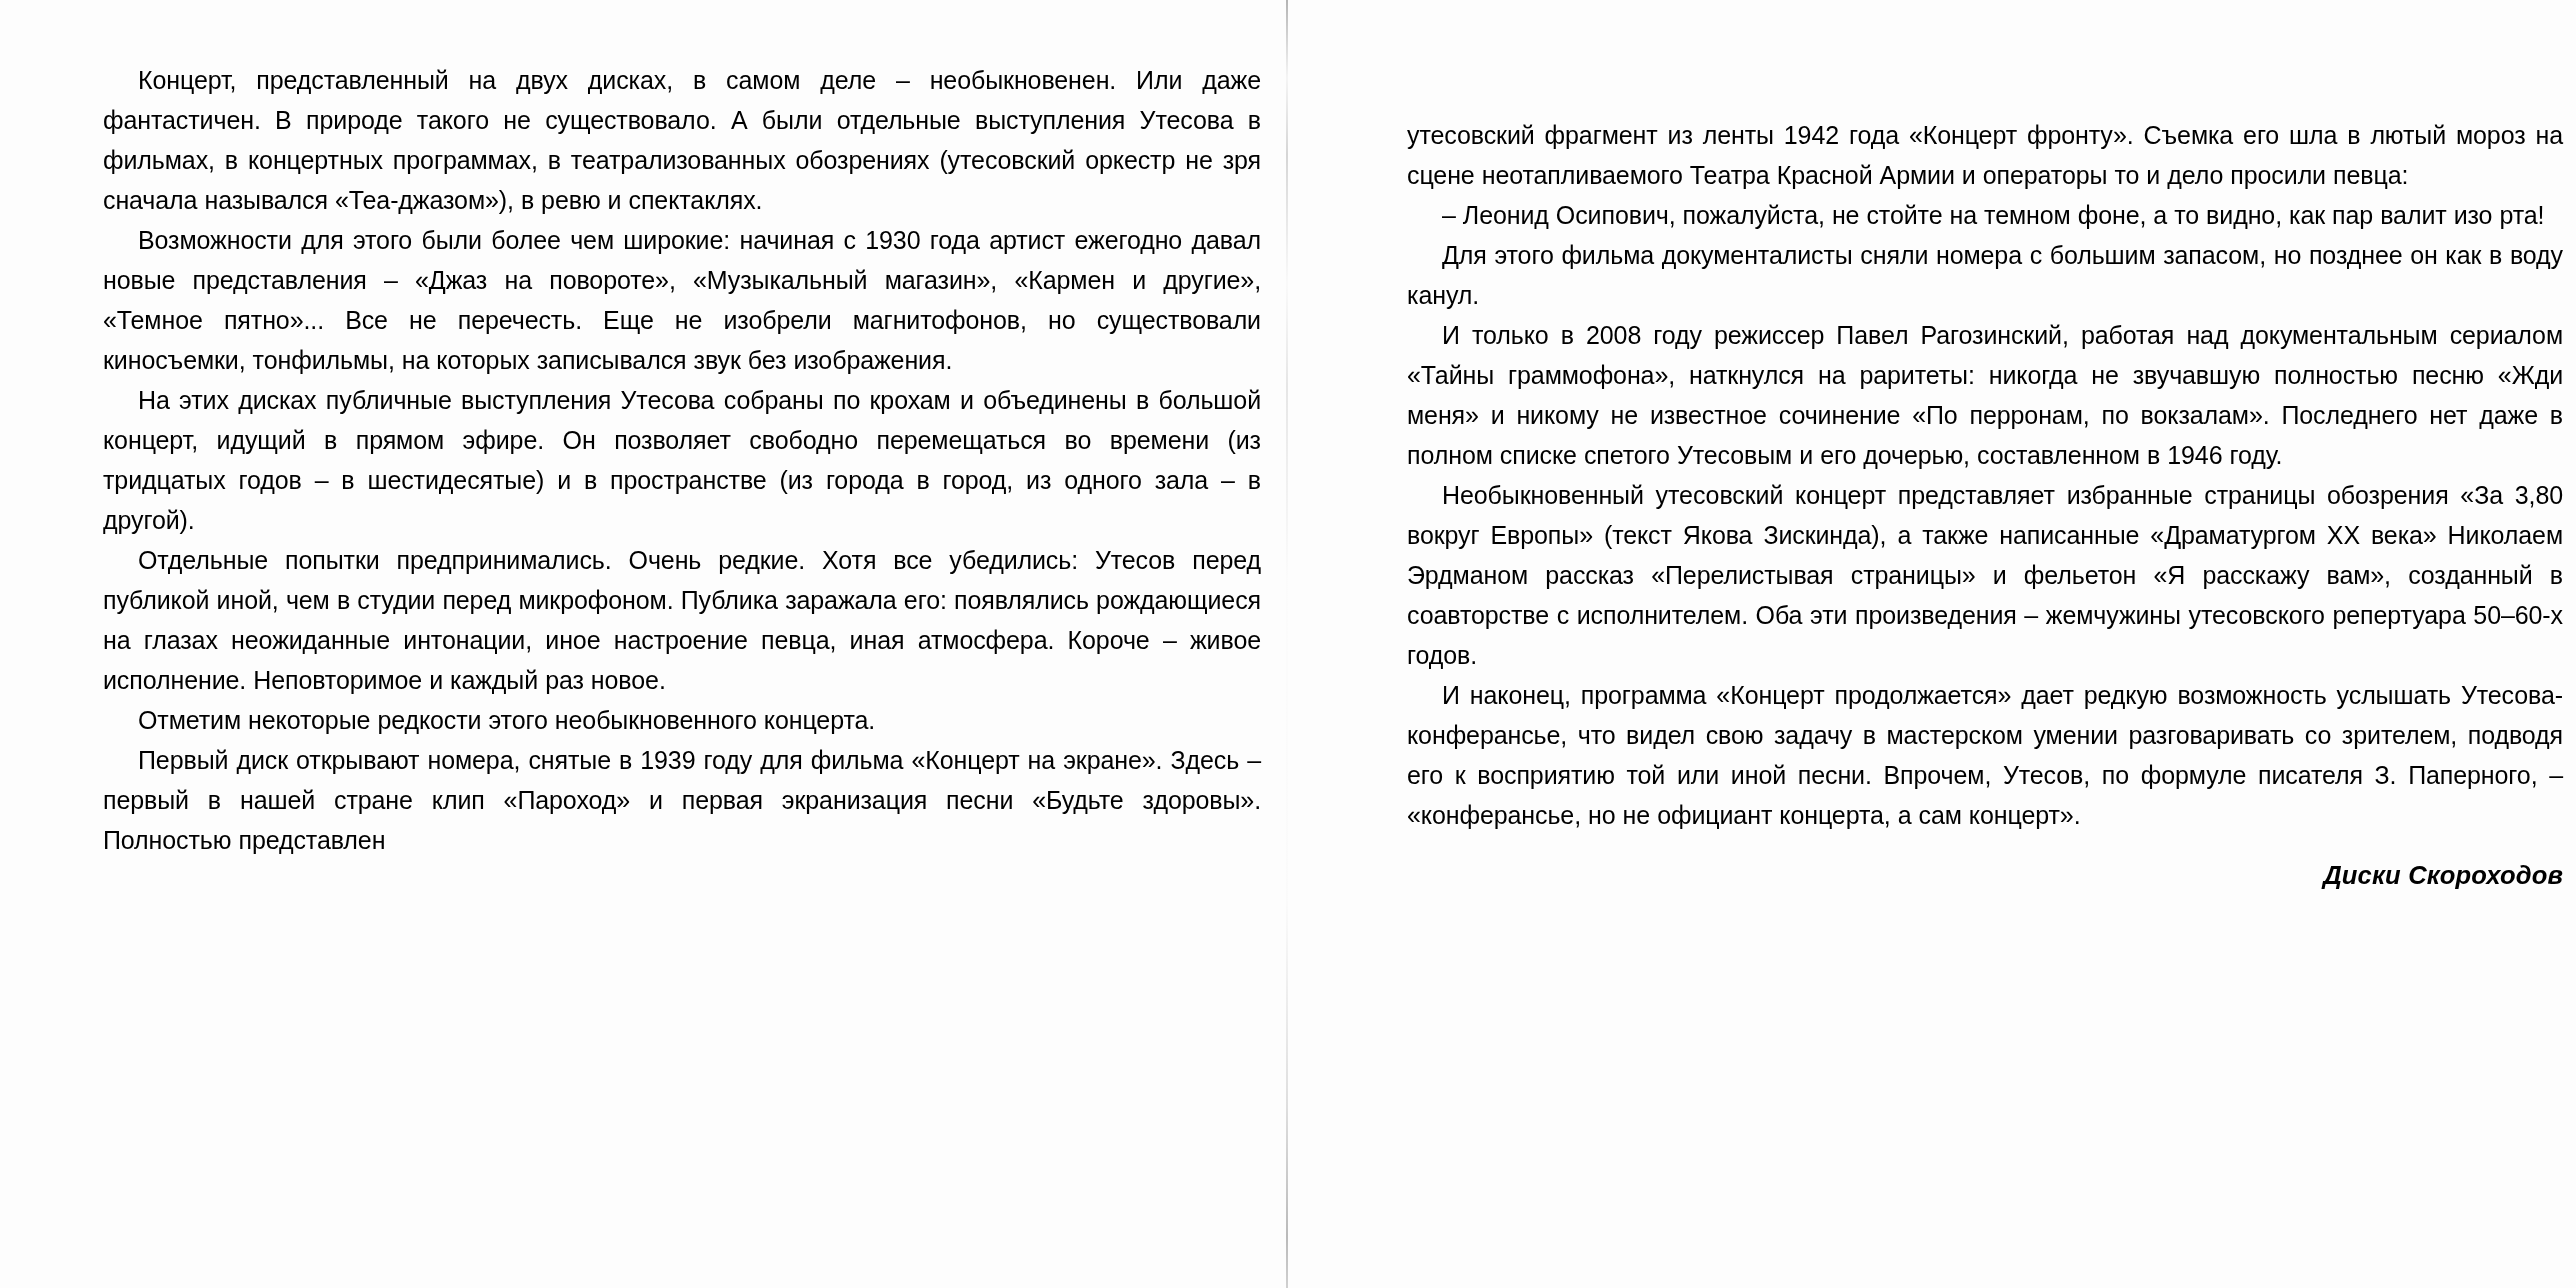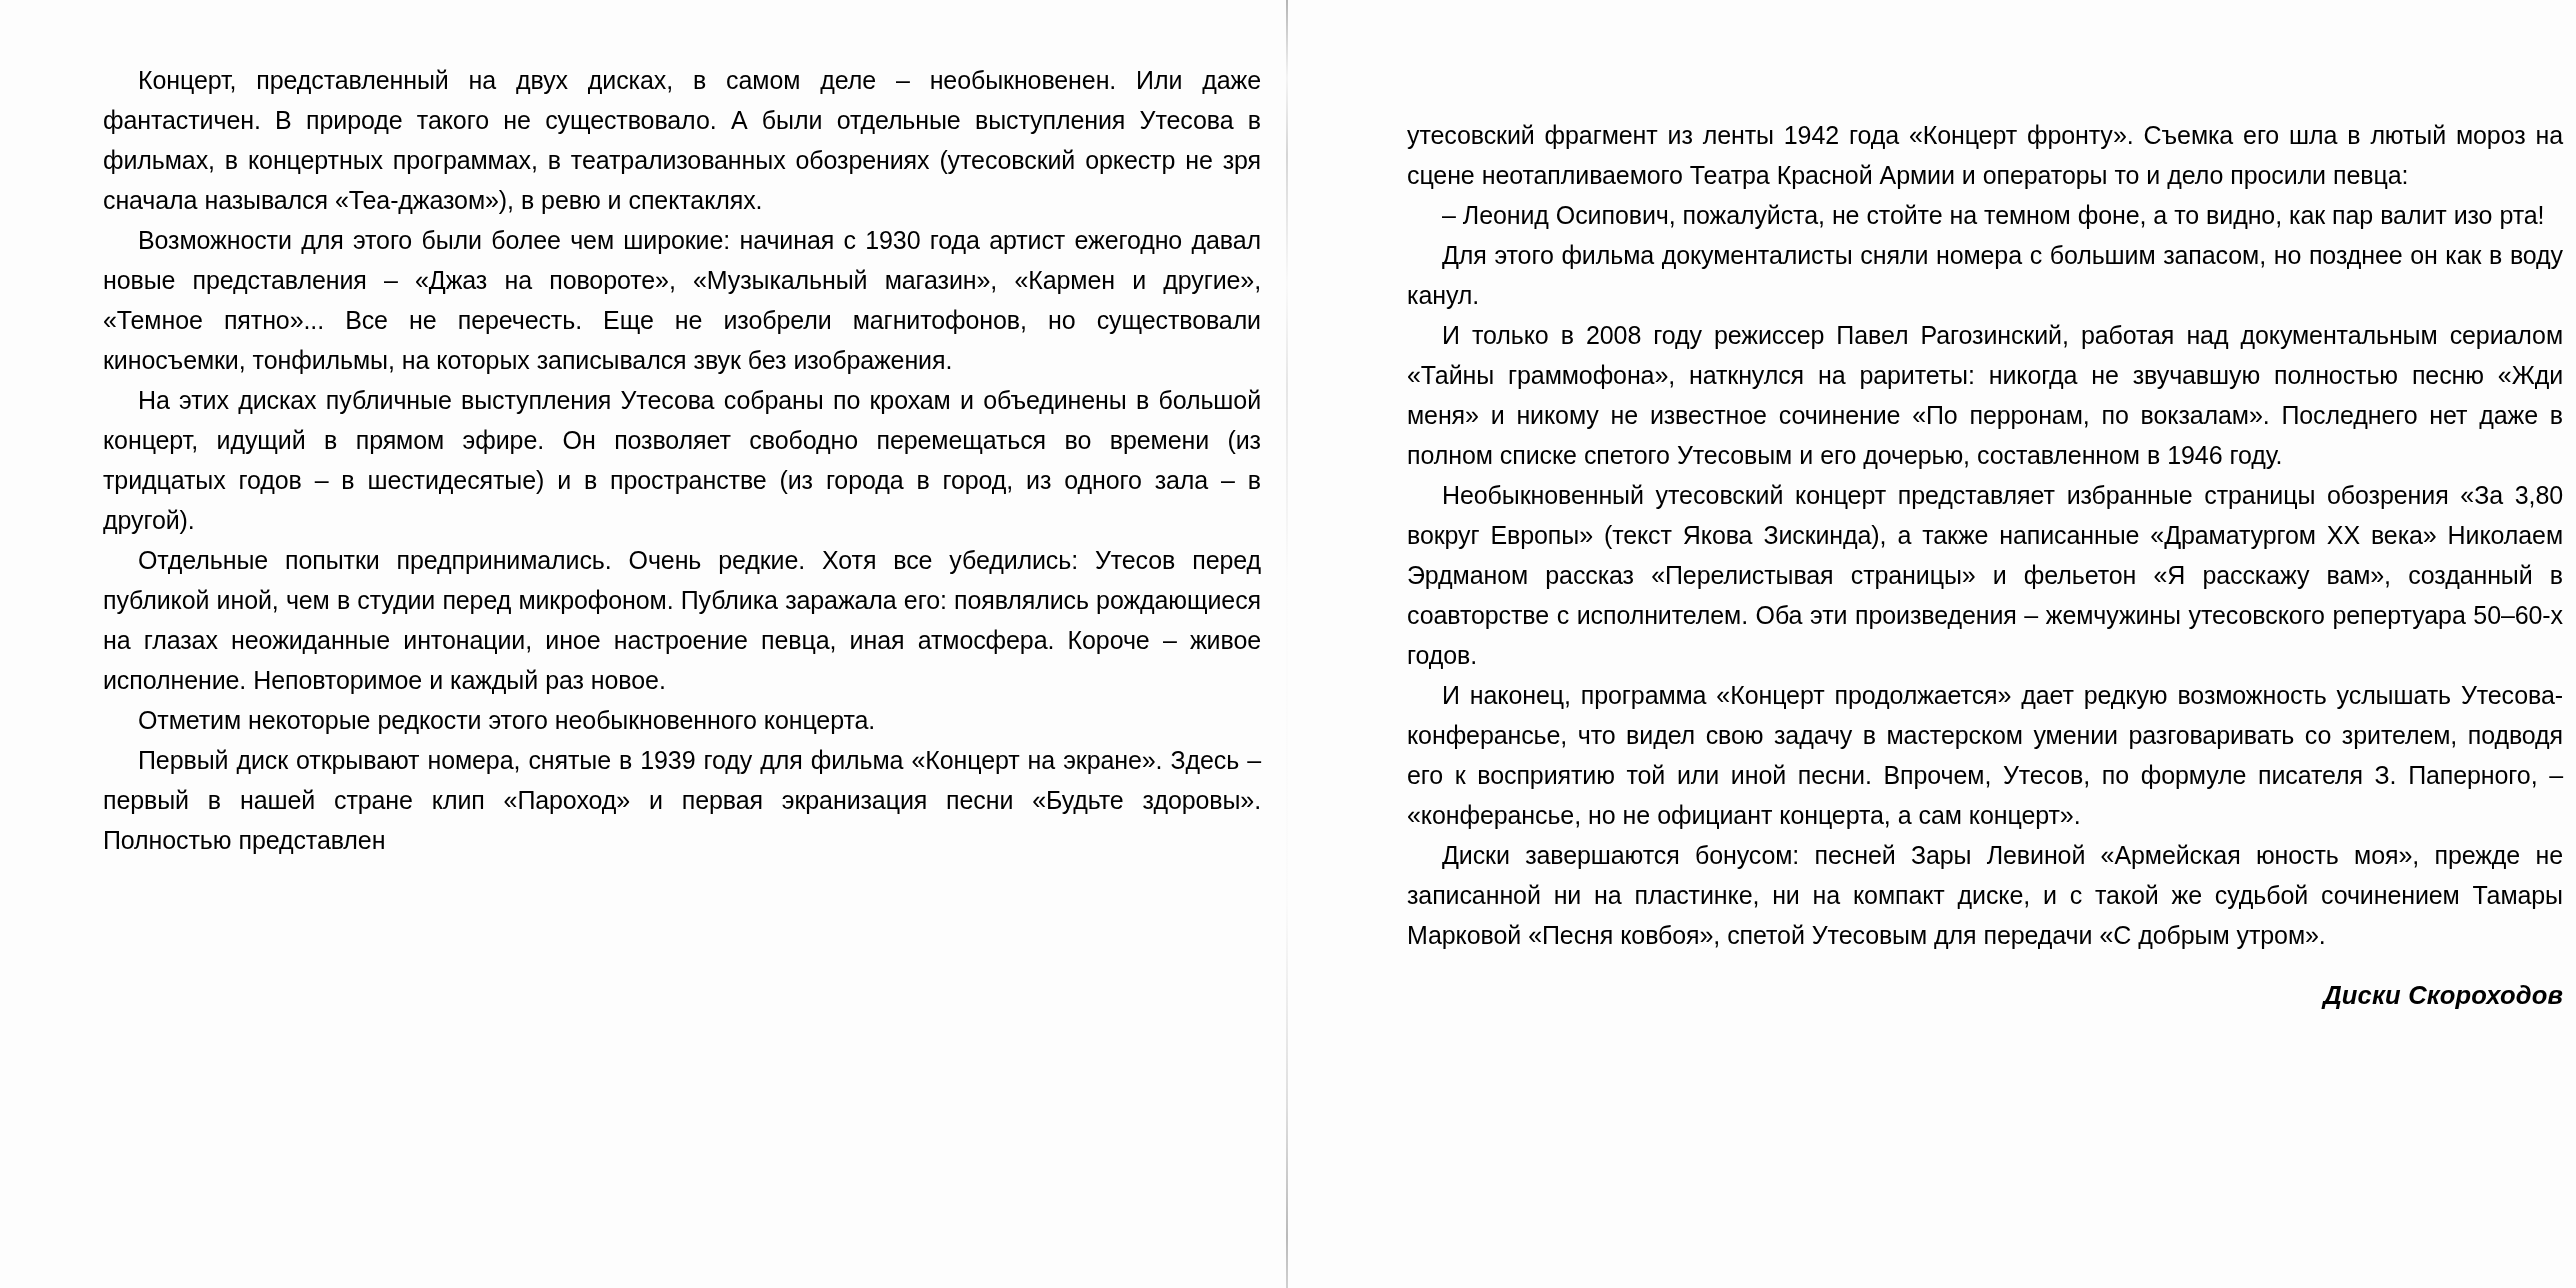--- a/index.html
+++ b/index.html
@@ -134,21 +134,20 @@
     </div>
 
     <div class="col col-right">
 
       <p class="para noindent">утесовский фрагмент из ленты 1942 года «Концерт фронту». Съемка его шла в лютый мороз на сцене неотапливаемого Театра Красной Армии и операторы то и дело просили певца:</p>
       <p class="para">– Леонид Осипович, пожалуйста, не стойте на темном фоне, а то видно, как пар валит изо рта!</p>
       <p class="para">Для этого фильма документалисты сняли номера с большим запасом, но позднее он как в воду канул.</p>
       <p class="para">И только в 2008 году режиссер Павел Рагозинский, работая над документальным сериалом «Тайны граммофона», наткнулся на раритеты: никогда не звучавшую полностью песню «Жди меня» и никому не известное сочинение «По перронам, по вокзалам». Последнего нет даже в полном списке спетого Утесовым и его дочерью, составленном в 1946 году.</p>
       <p class="para">Необыкновенный утесовский концерт представляет избранные страницы обозрения «За 3,80 вокруг Европы» (текст Якова Зискинда), а также написанные «Драматургом XX века» Николаем Эрдманом рассказ «Перелистывая страницы» и фельетон «Я расскажу вам», созданный в соавторстве с исполнителем. Оба эти произведения – жемчужины утесовского репертуара 50–60-х годов.</p>
       <p class="para">И наконец, программа «Концерт продолжается» дает редкую возможность услышать Утесова-конферансье, что видел свою задачу в мастерском умении разговаривать со зрителем, подводя его к восприятию той или иной песни. Впрочем, Утесов, по формуле писателя З. Паперного, – «конферансье, но не официант концерта, а сам концерт».</p>
-      <p class="para">Диски завершаются бонусом: песней Зары Левиной «Армейская юность моя», прежде не записанной ни на пластинке, ни на компакт диске, и с такой же судьбой сочинением Тамары Марковой «Песня ковбоя», спетой Утесовым для передачи «С добрым утром».</p>
 
       <div class="signature">Диски Скороходов</div>
 
     </div>
 
   </div>
 
 </div>
 
 

